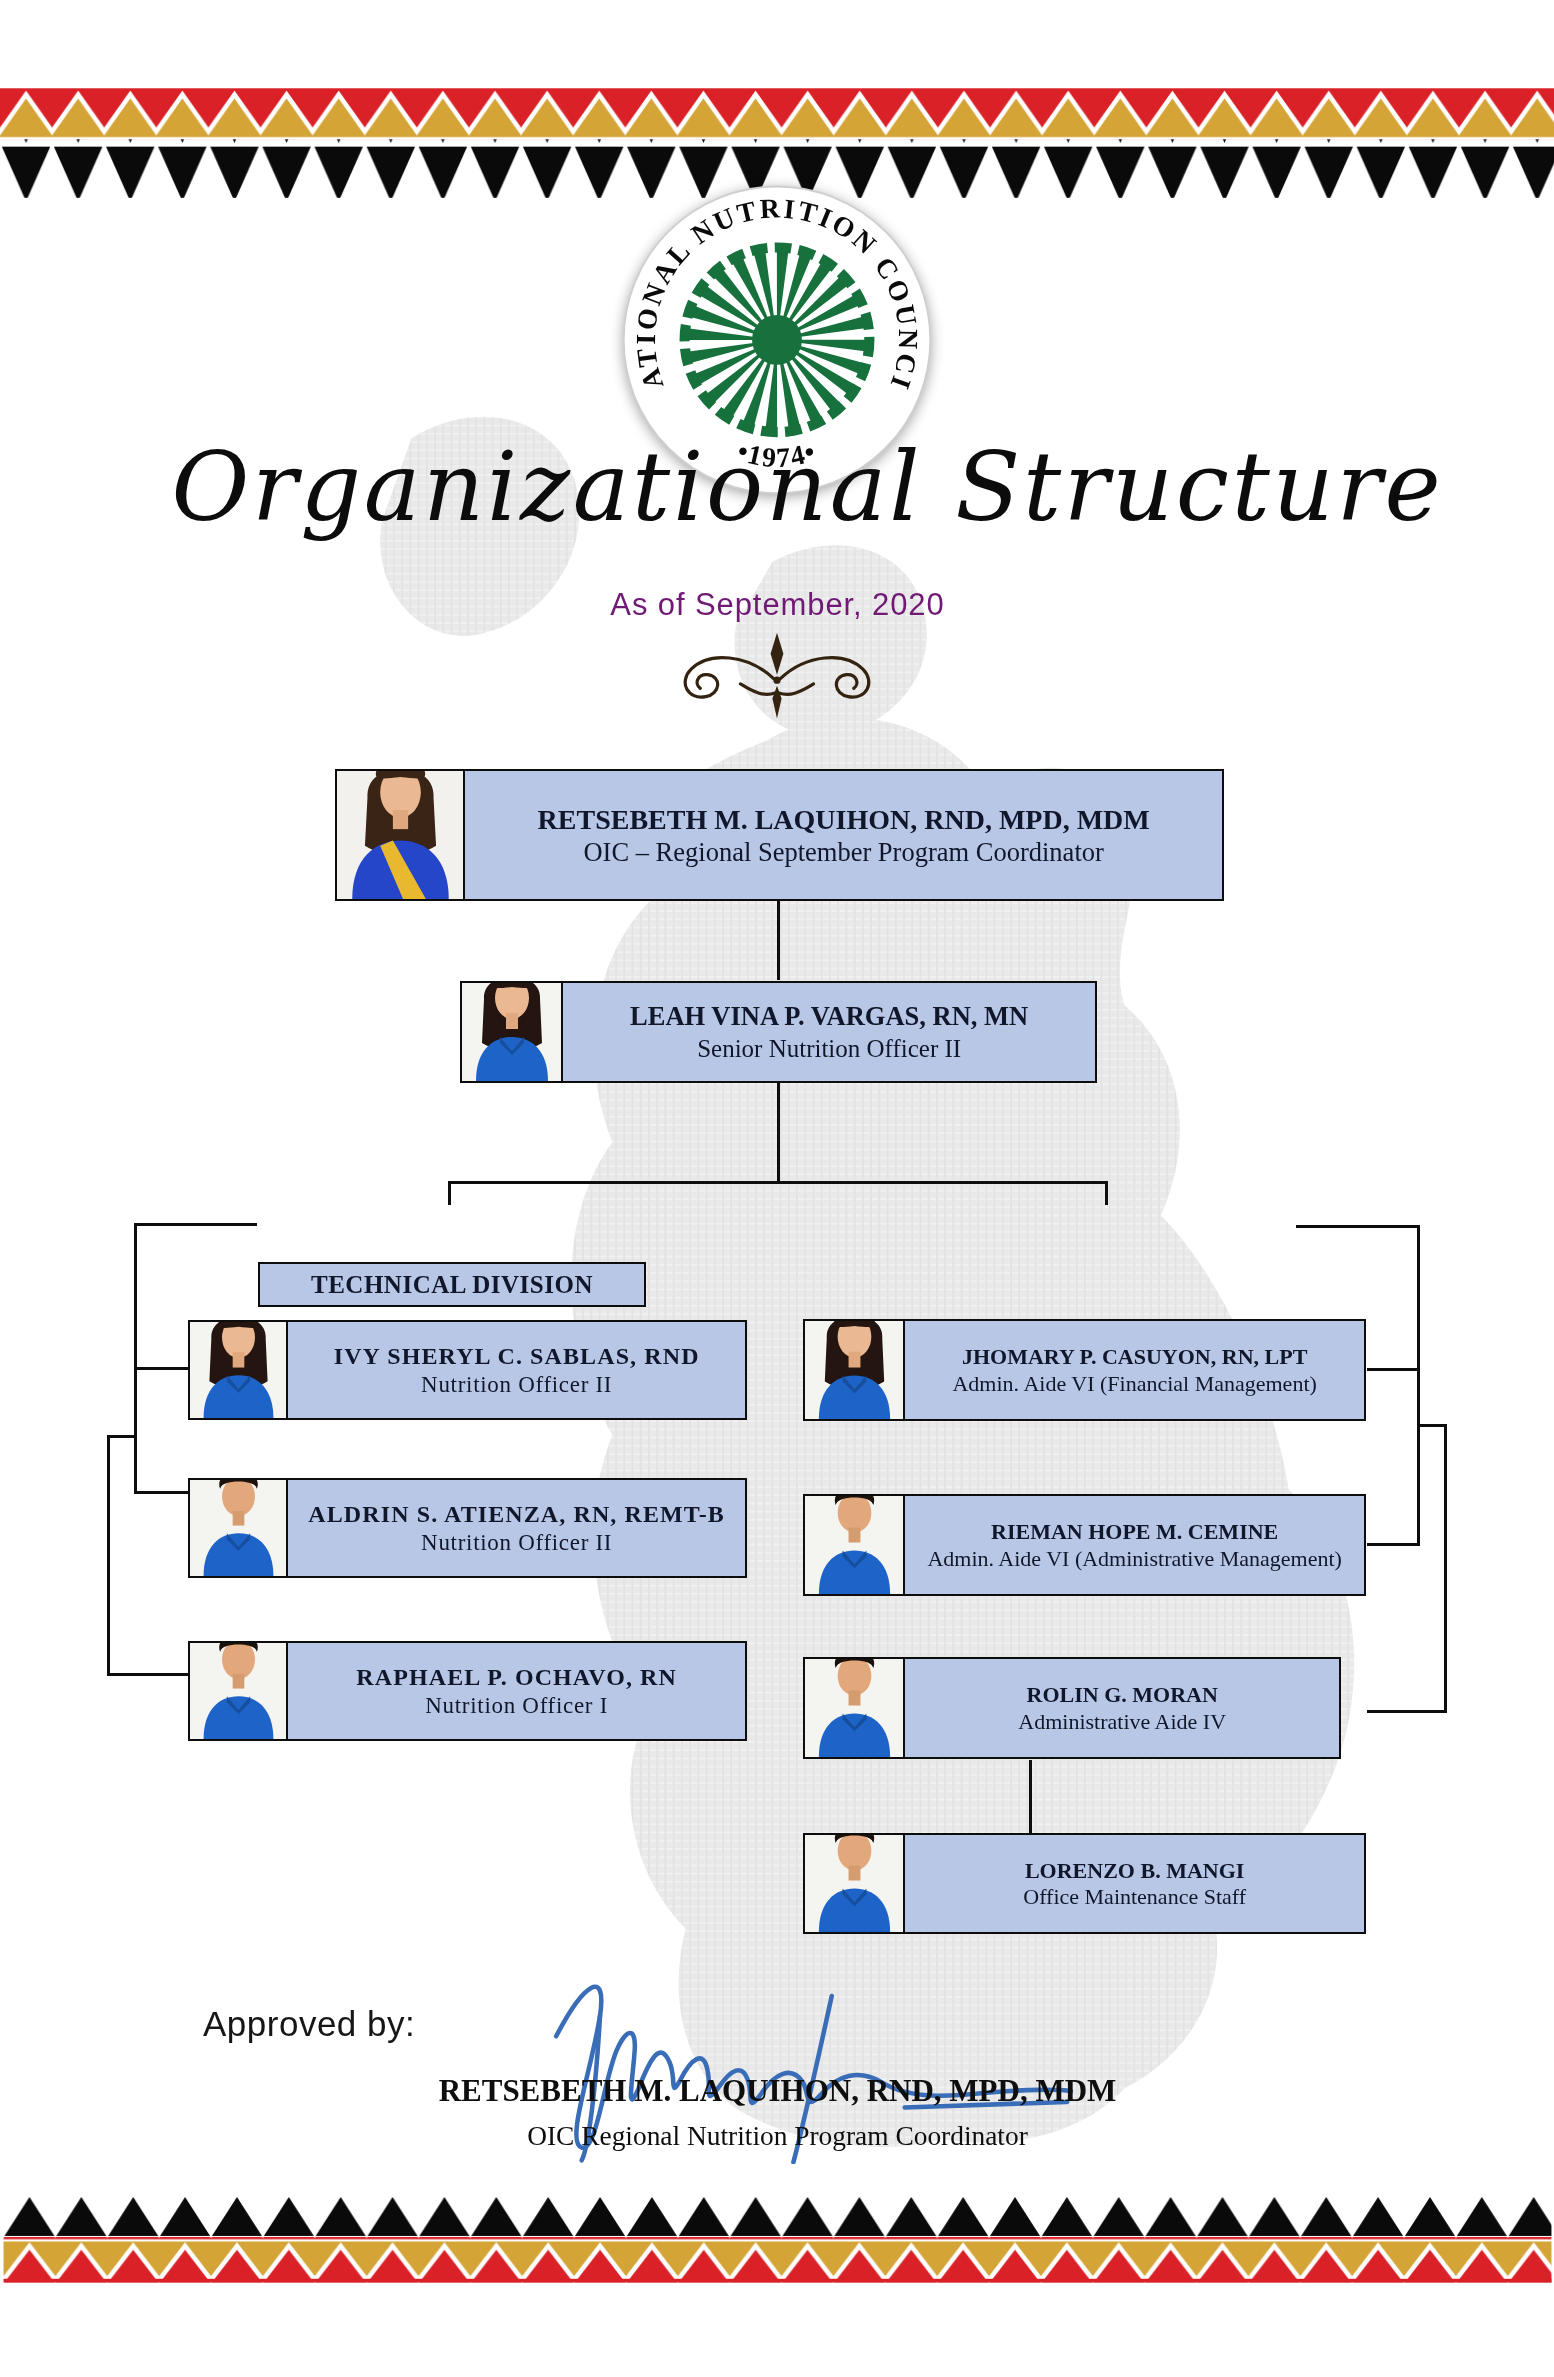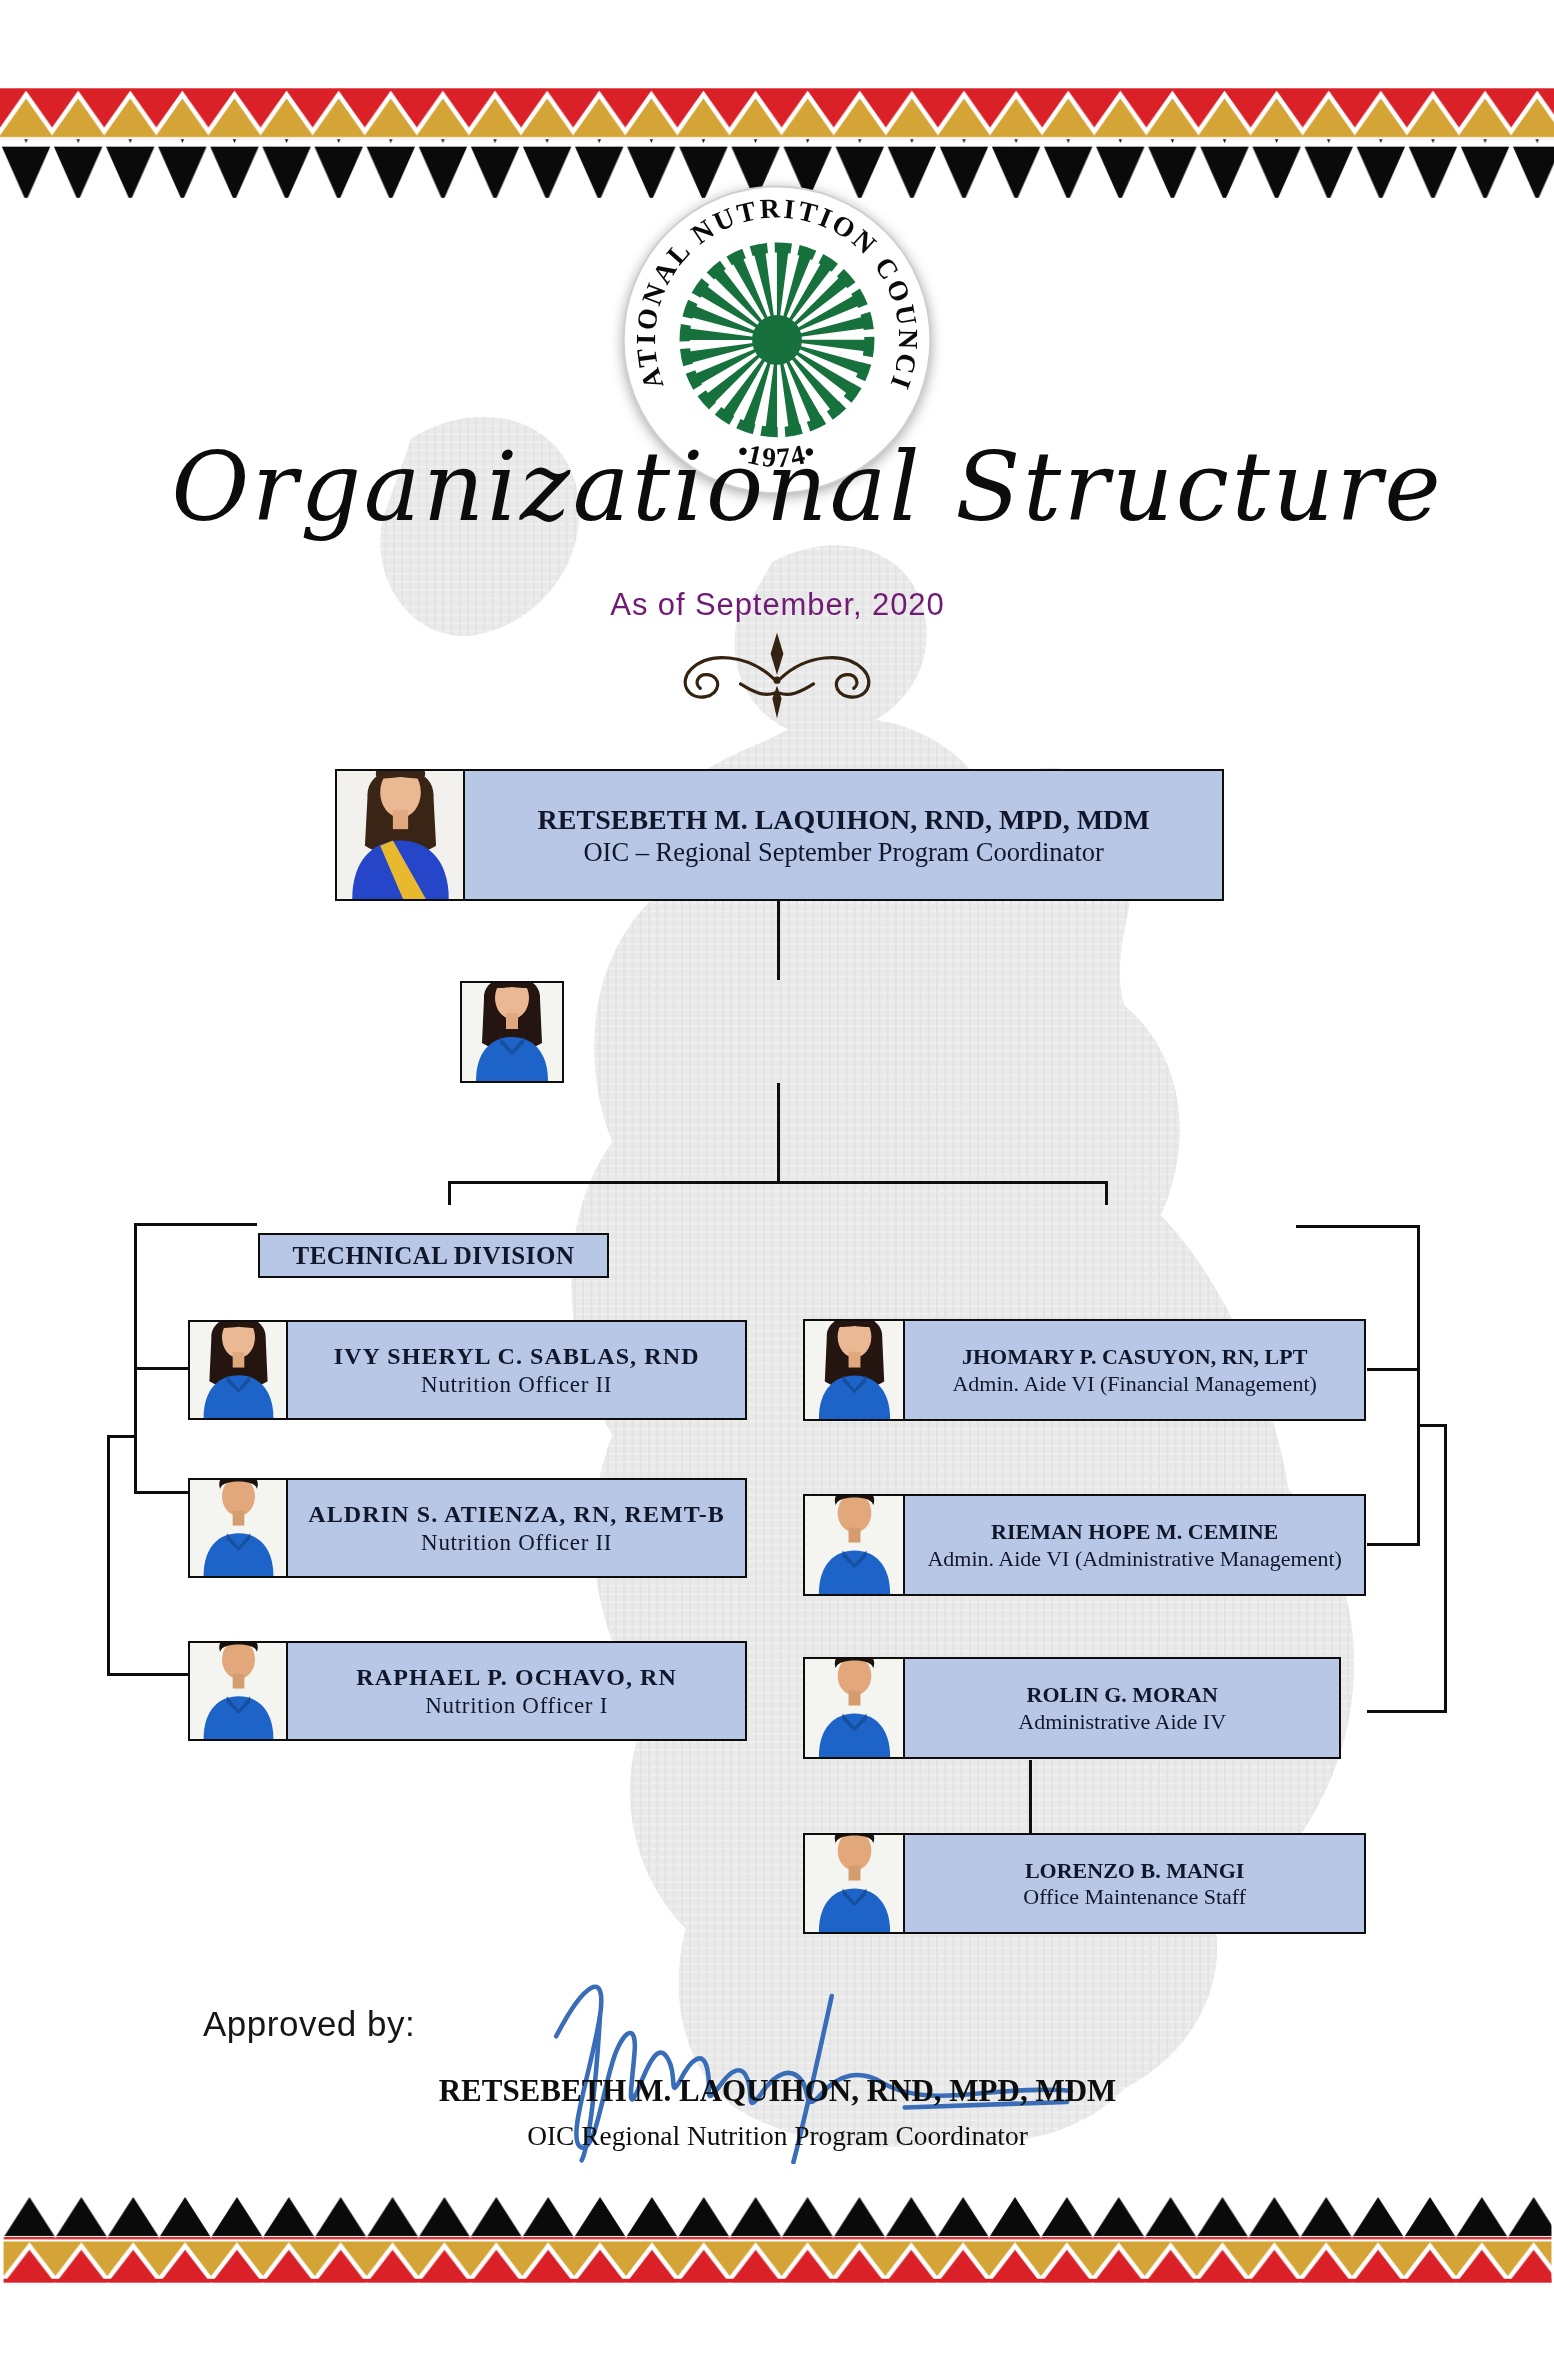--- a/index.html
+++ b/index.html
@@ -176,28 +176,32 @@
   </div>
 
   <div class="abs line" style="left:777px;top:900px;width:2.7px;height:80px"></div>
 
   <div class="abs person-box" style="left:460px;top:981px;width:637px;height:102px">
     <div class="photo" style="width:104px">
       <svg viewBox="0 0 100 130" preserveAspectRatio="xMidYMax slice">
           <use href="#av-female"></use>
         </svg>
     </div>
+    <div class="label-box">
+      <div class="p-name name-lg">LEAH VINA P. VARGAS, RN, MN</div>
+      <div class="p-role role-lg">Senior Nutrition Officer II</div>
+    </div>
   </div>
 
   <div class="abs line" style="left:777px;top:1083px;width:2.7px;height:98px"></div>
   <div class="abs line" style="left:448px;top:1181px;width:660px;height:2.7px"></div>
   <div class="abs line" style="left:448px;top:1181px;width:2.7px;height:24px"></div>
   <div class="abs line" style="left:1105px;top:1181px;width:2.7px;height:24px"></div>
 
-  <div class="abs division-box" style="left:258px;top:1233px;width:351px;height:45px">TECHNICAL DIVISION</div>
+  <div class="abs division-box" style="left:258px;top:1262px;width:388px;height:45px">TECHNICAL DIVISION</div>
 
   <div class="abs line" style="left:134px;top:1223px;width:123px;height:2.7px"></div>
   <div class="abs line" style="left:134px;top:1223px;width:2.7px;height:271px"></div>
   <div class="abs line" style="left:134px;top:1367px;width:54px;height:2.7px"></div>
   <div class="abs line" style="left:134px;top:1491px;width:54px;height:2.7px"></div>
   <div class="abs line" style="left:107px;top:1435px;width:30px;height:2.7px"></div>
   <div class="abs line" style="left:107px;top:1435px;width:2.7px;height:240px"></div>
   <div class="abs line" style="left:107px;top:1673px;width:81px;height:2.7px"></div>
 
   <div class="abs line" style="left:1296px;top:1225px;width:123px;height:2.7px"></div>

